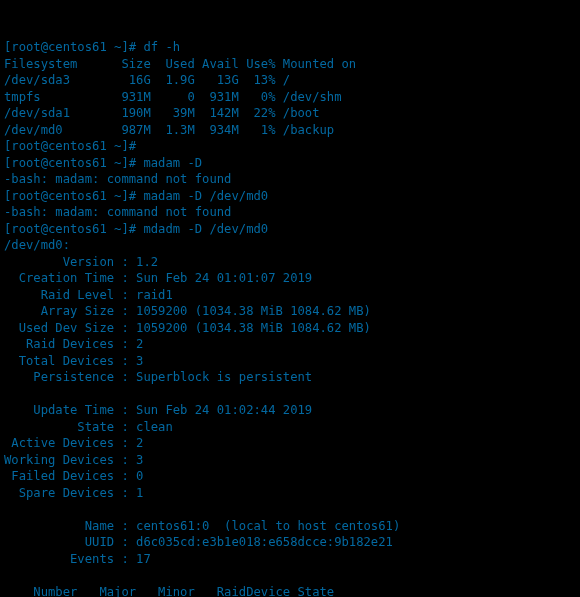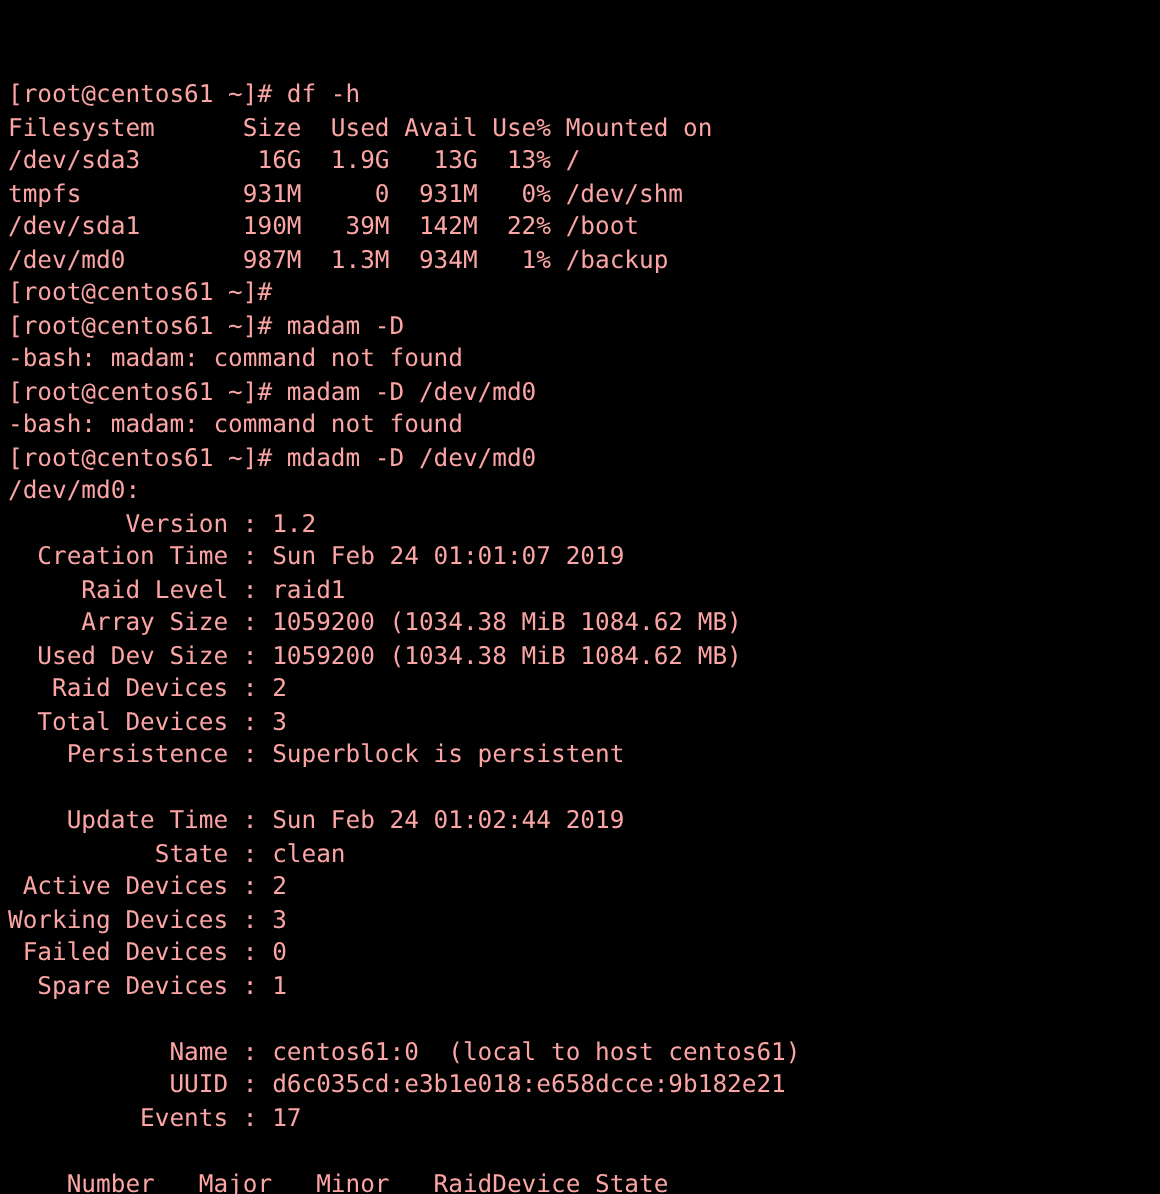--- a/index.html
+++ b/index.html
@@ -10,21 +10,21 @@
   }
   body {
     width: 580px;
     height: 597px;
     overflow: hidden;
   }
   #terminal {
     width: 580px;
     height: 597px;
     background: #000000;
-    color: #fca5a5;
+    color: #0369a1;
     font-family: "DejaVu Sans Mono", "Liberation Mono", monospace;
     font-size: 12.2px;
     line-height: 16.5px;
     padding: 6px 0 0 4px;
     box-sizing: border-box;
     white-space: pre;
     letter-spacing: 0px;
     -webkit-font-smoothing: none;
   }
   .line {

